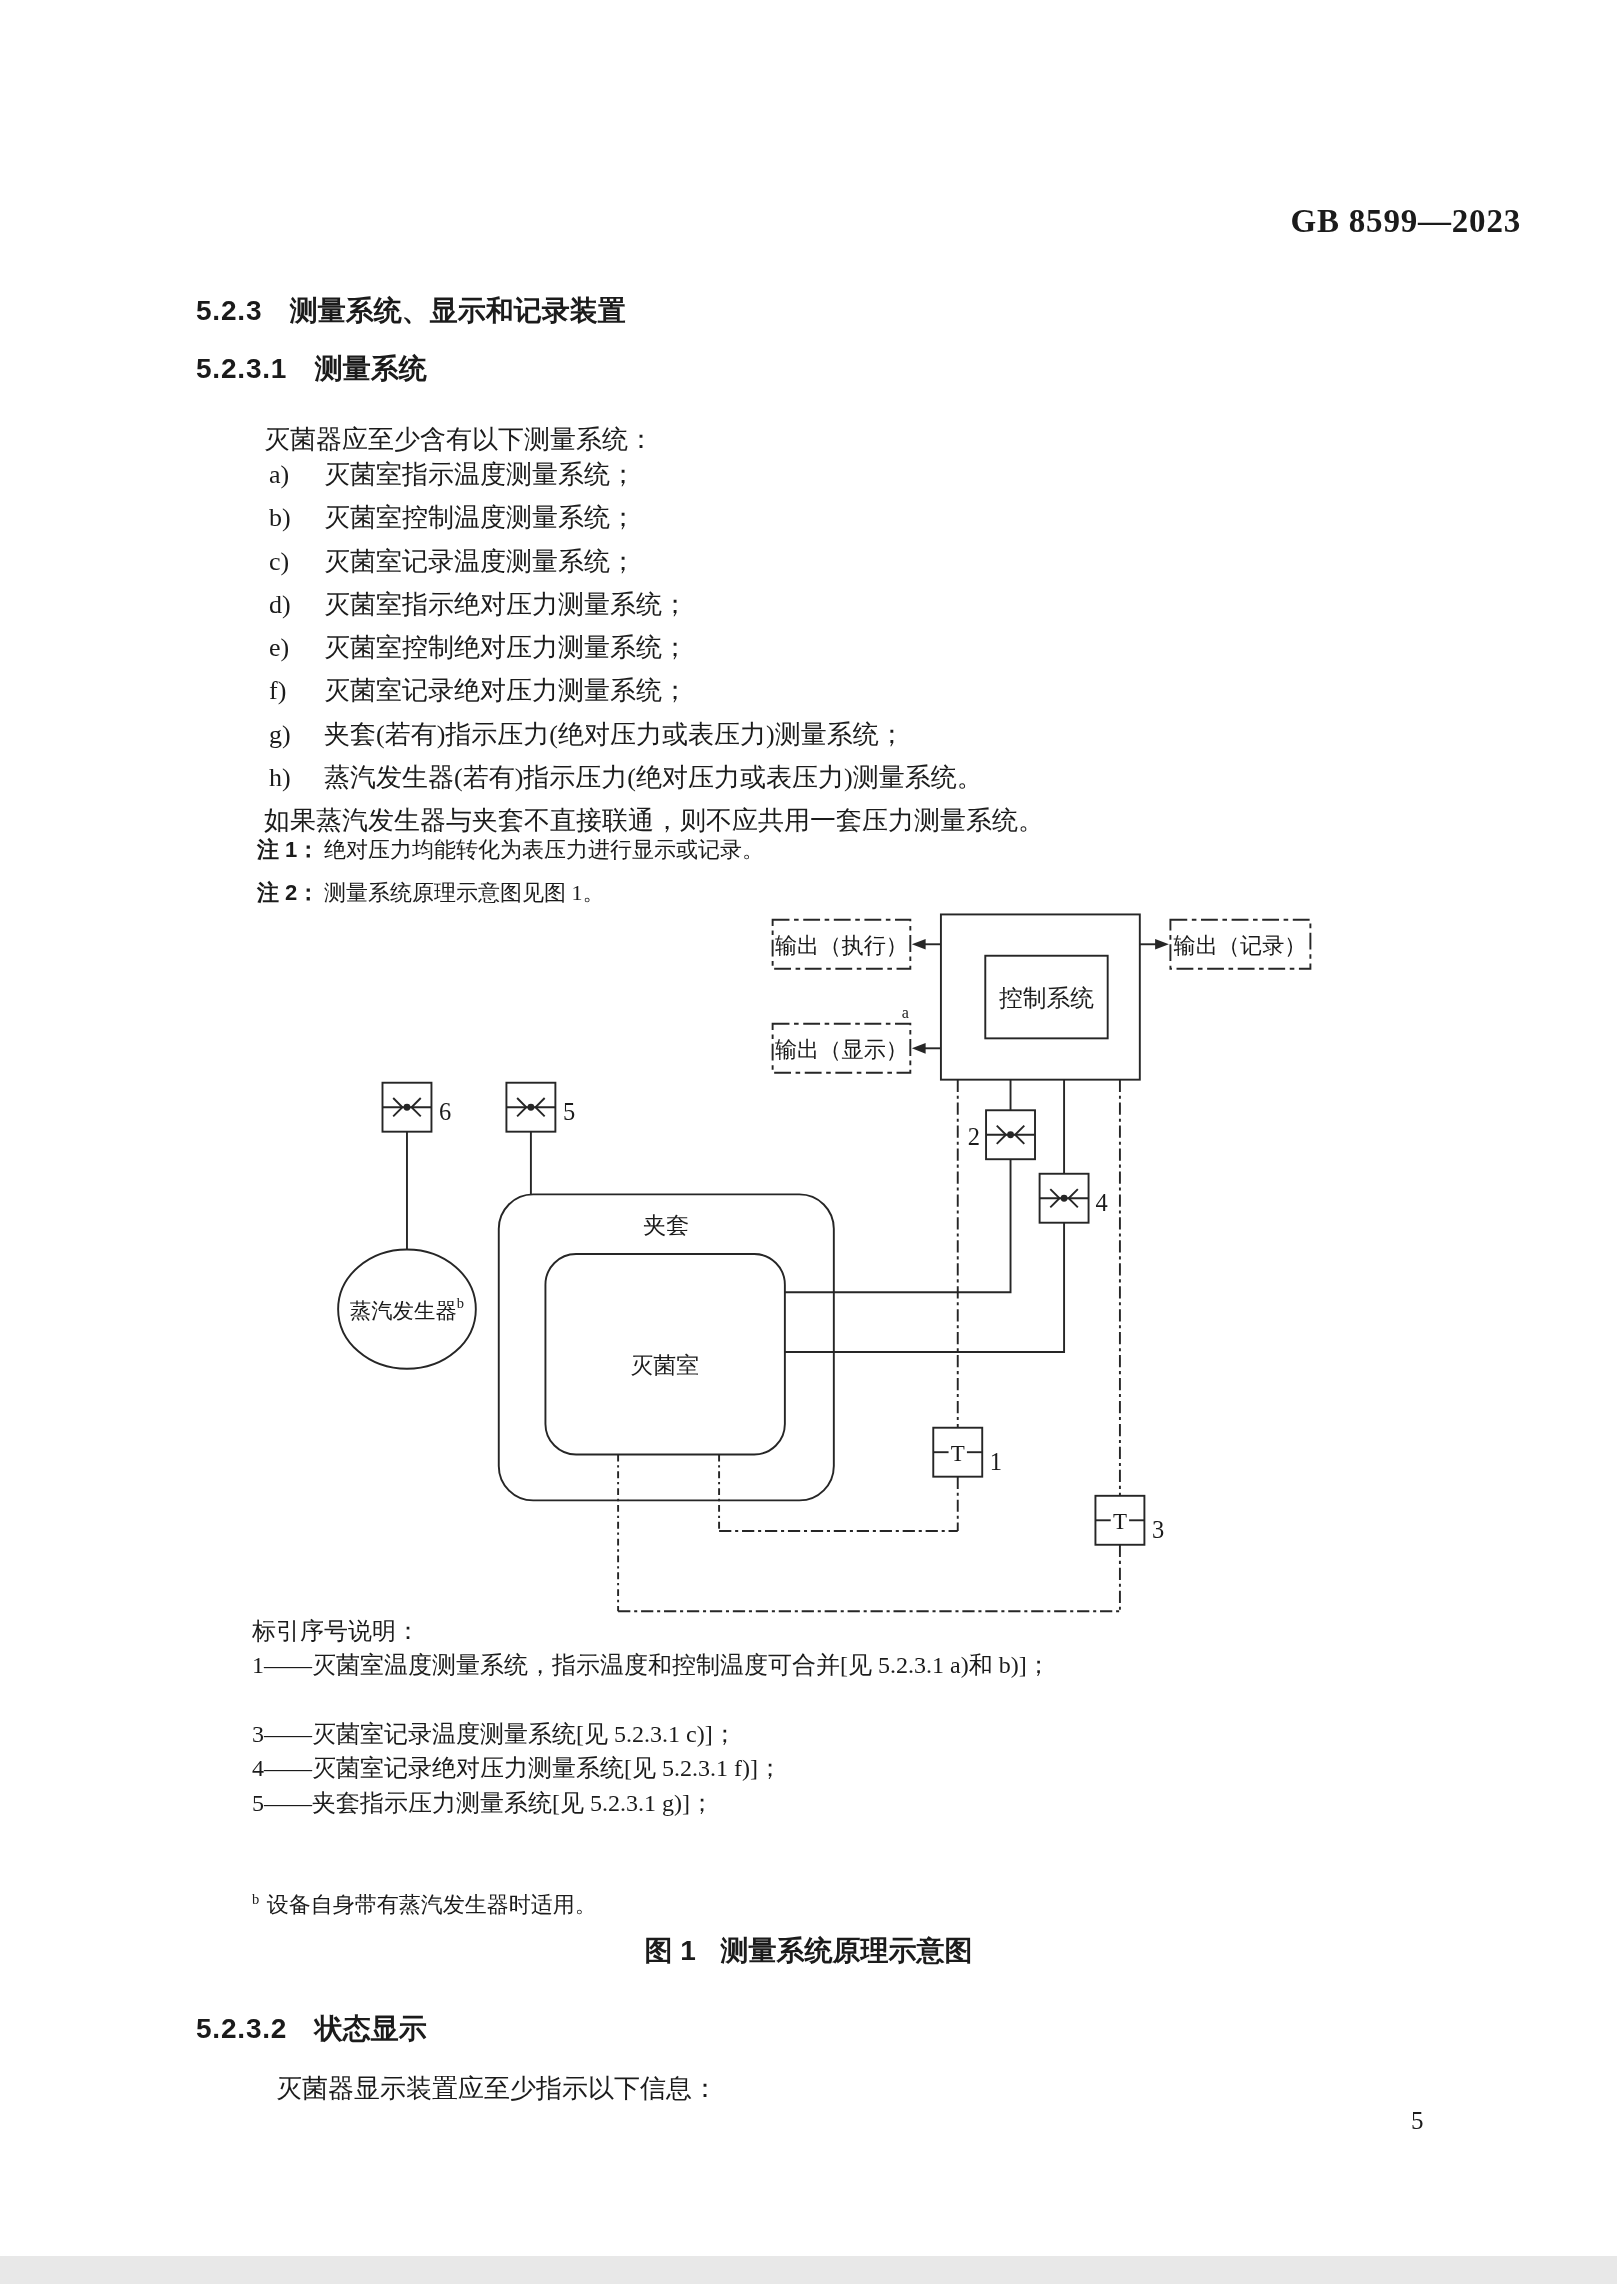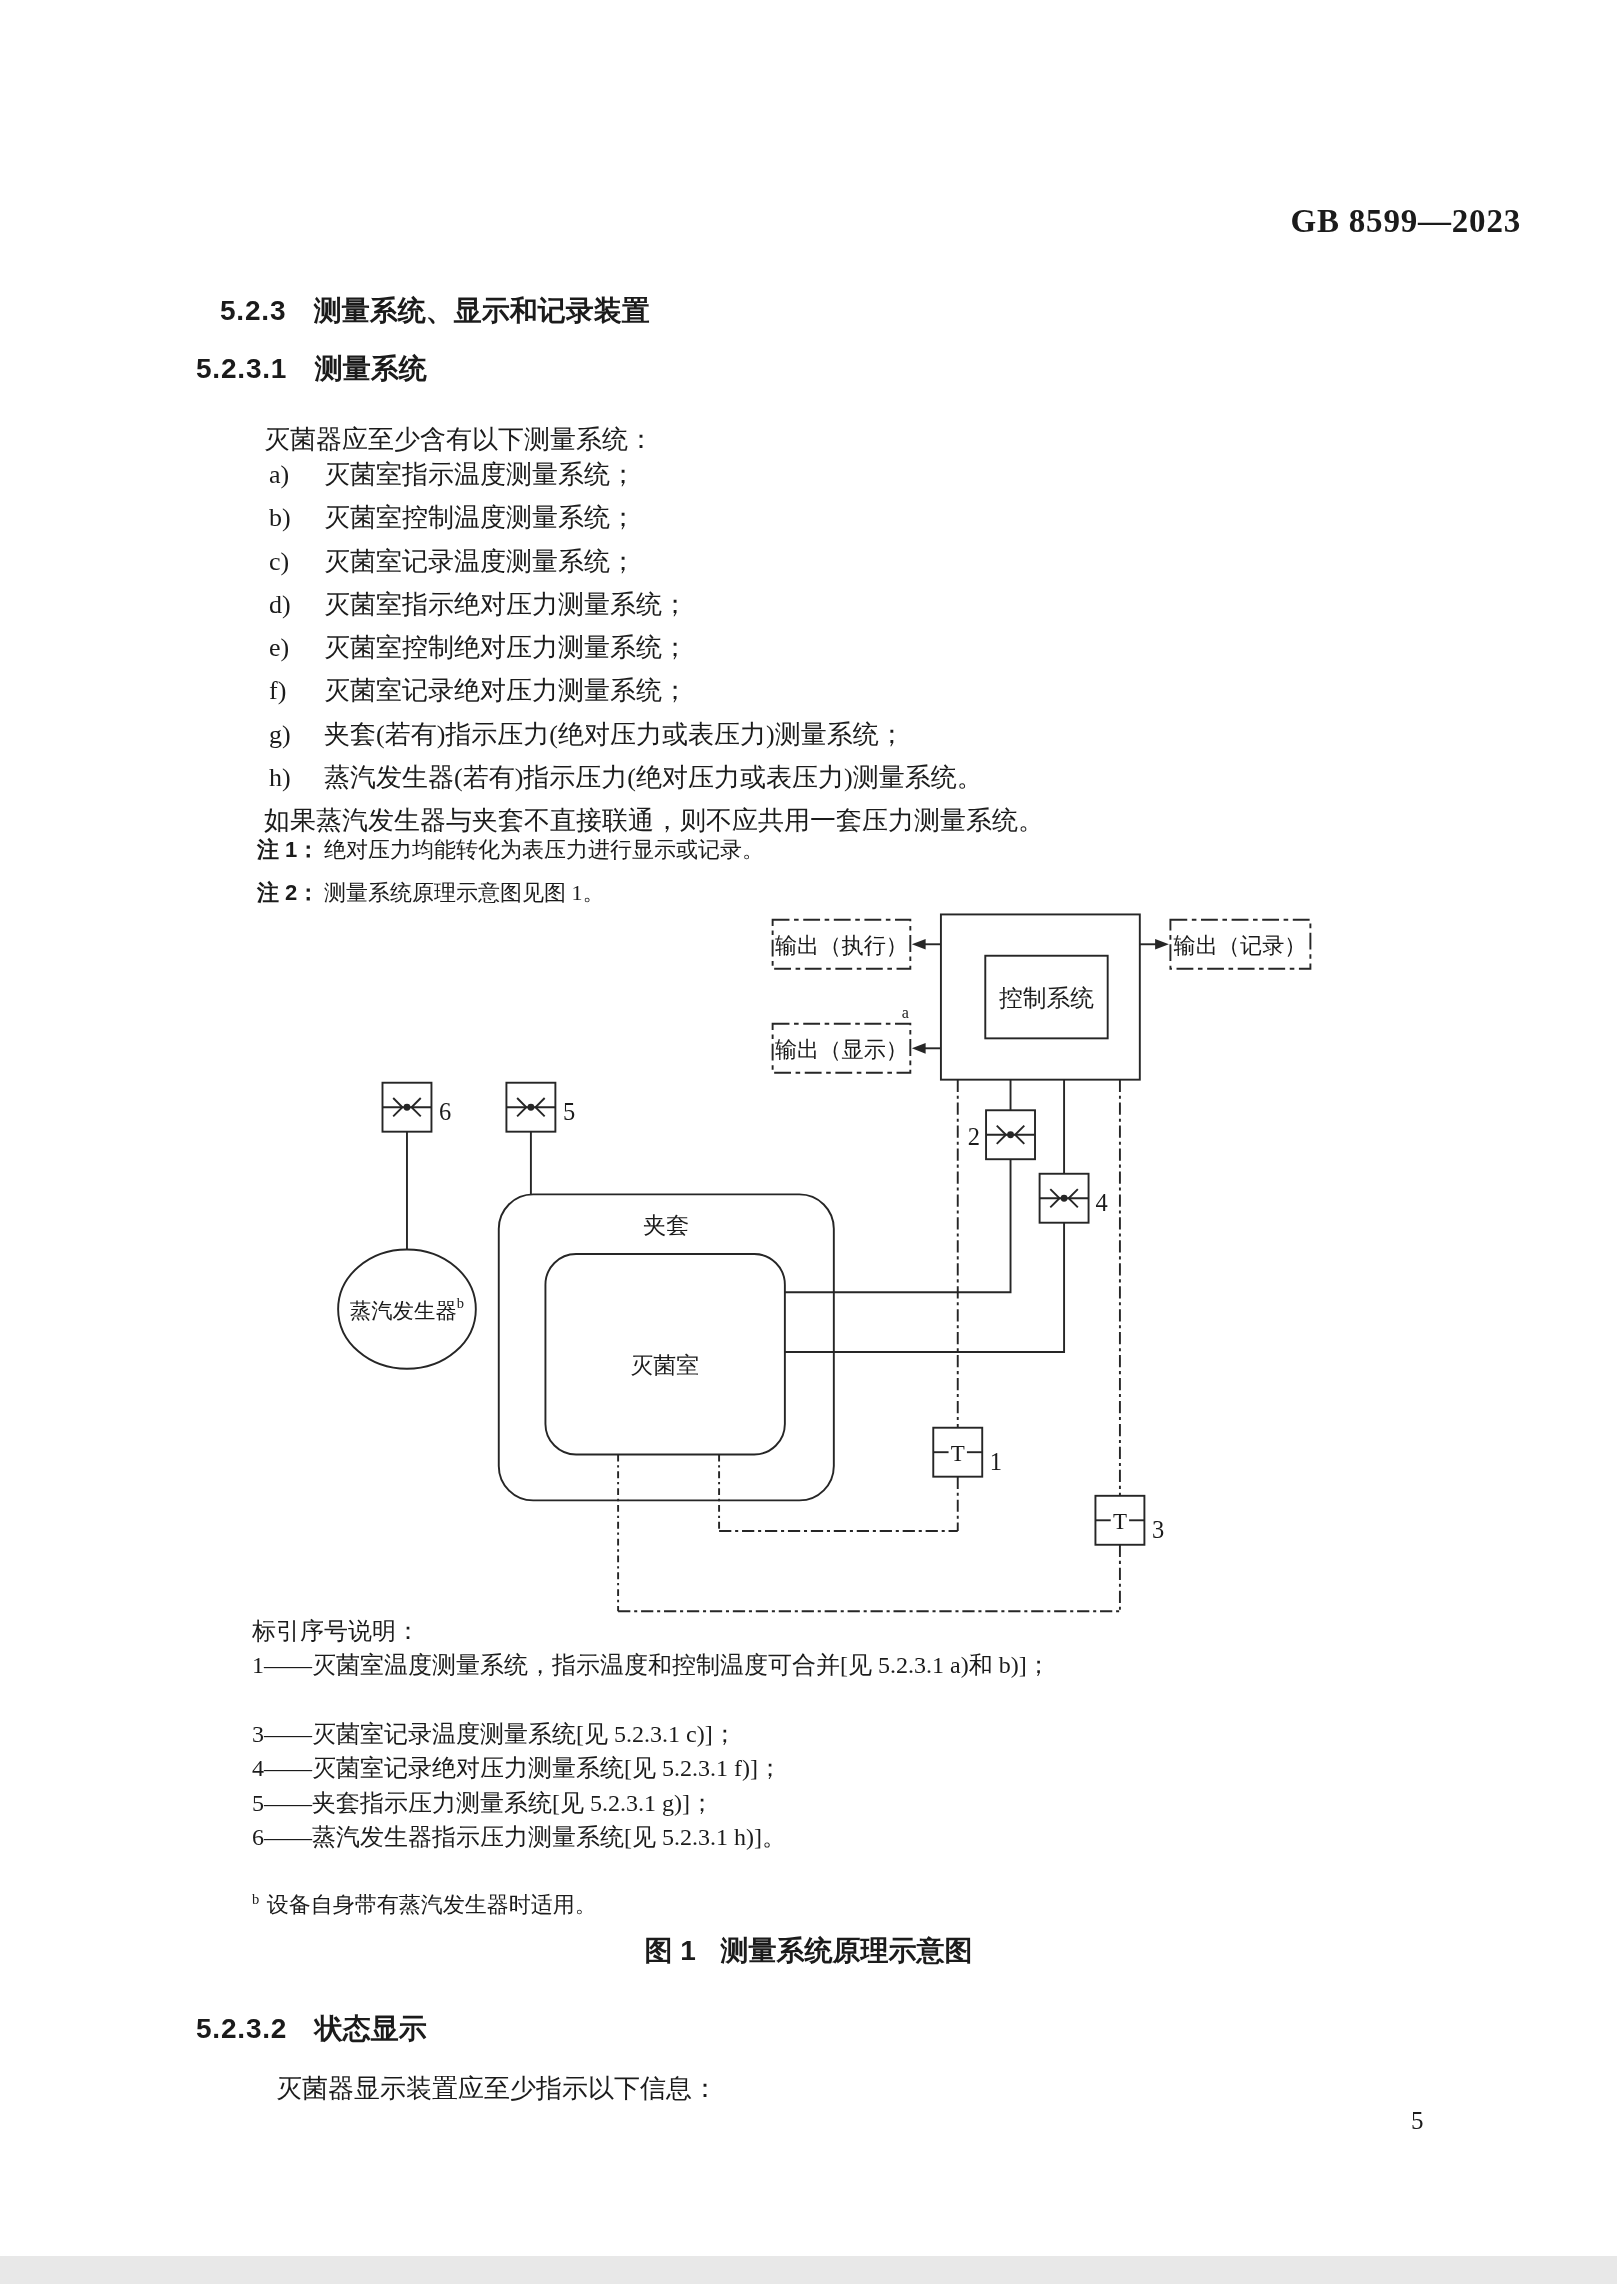--- a/index.html
+++ b/index.html
@@ -28,21 +28,21 @@
   .pageno{font-size:25px;}
   svg text{font-family:"Liberation Serif","DejaVu Serif",serif;fill:#1b1b1b;}
 </style>
 </head>
 <body>
 
 <div class="page">
 
   <div class="abs std-code" style="top:203px;right:97px;">GB 8599—2023</div>
 
-  <div class="abs heading" style="top:292px;left:196px;margin-left:24px;">
+  <div class="abs heading" style="top:292px;left:196px;">
     <span class="num">5.2.3</span><span>测量系统、显示和记录装置</span>
   </div>
 
   <div class="abs heading" style="top:350px;left:196px;">
     <span class="num">5.2.3.1</span><span>测量系统</span>
   </div>
 
   <div class="abs body-text" style="top:422px;left:264px;text-align:right;">灭菌器应至少含有以下测量系统：</div>
 
   <div class="abs list-item" style="top:457px;left:269px;"><span class="li-label">a)</span><span>灭菌室指示温度测量系统；</span></div>
@@ -179,21 +179,20 @@
       <line x1="1464" y1="2020" x2="1464" y2="2107" stroke-dasharray="16 5 4 5"></line>
       <line x1="808" y1="2107" x2="1464" y2="2107" stroke-dasharray="16 5 4 5"></line>
     </g>
   </svg>
 
   <div class="abs legend" style="top:1615px;left:252px;">标引序号说明：</div>
   <div class="abs legend" style="top:1649px;left:252px;">1——灭菌室温度测量系统，指示温度和控制温度可合并[见 5.2.3.1 a)和 b)]；</div>
   <div class="abs legend" style="top:1718px;left:252px;">3——灭菌室记录温度测量系统[见 5.2.3.1 c)]；</div>
   <div class="abs legend" style="top:1752px;left:252px;">4——灭菌室记录绝对压力测量系统[见 5.2.3.1 f)]；</div>
   <div class="abs legend" style="top:1787px;left:252px;">5——夹套指示压力测量系统[见 5.2.3.1 g)]；</div>
-  <div class="abs legend" style="top:1821px;left:252px;">6——蒸汽发生器指示压力测量系统[见 5.2.3.1 h)]。</div>
 
   <div class="abs footnote" style="top:1890px;left:252px;">
     <sup>b</sup><span>设备自身带有蒸汽发生器时适用。</span>
   </div>
 
   <div class="abs caption" style="top:1932px;left:200px;width:1217px;">
     <span class="fig-label">图 1</span><span>测量系统原理示意图</span>
   </div>
 
   <div class="abs heading" style="top:2010px;left:196px;">

